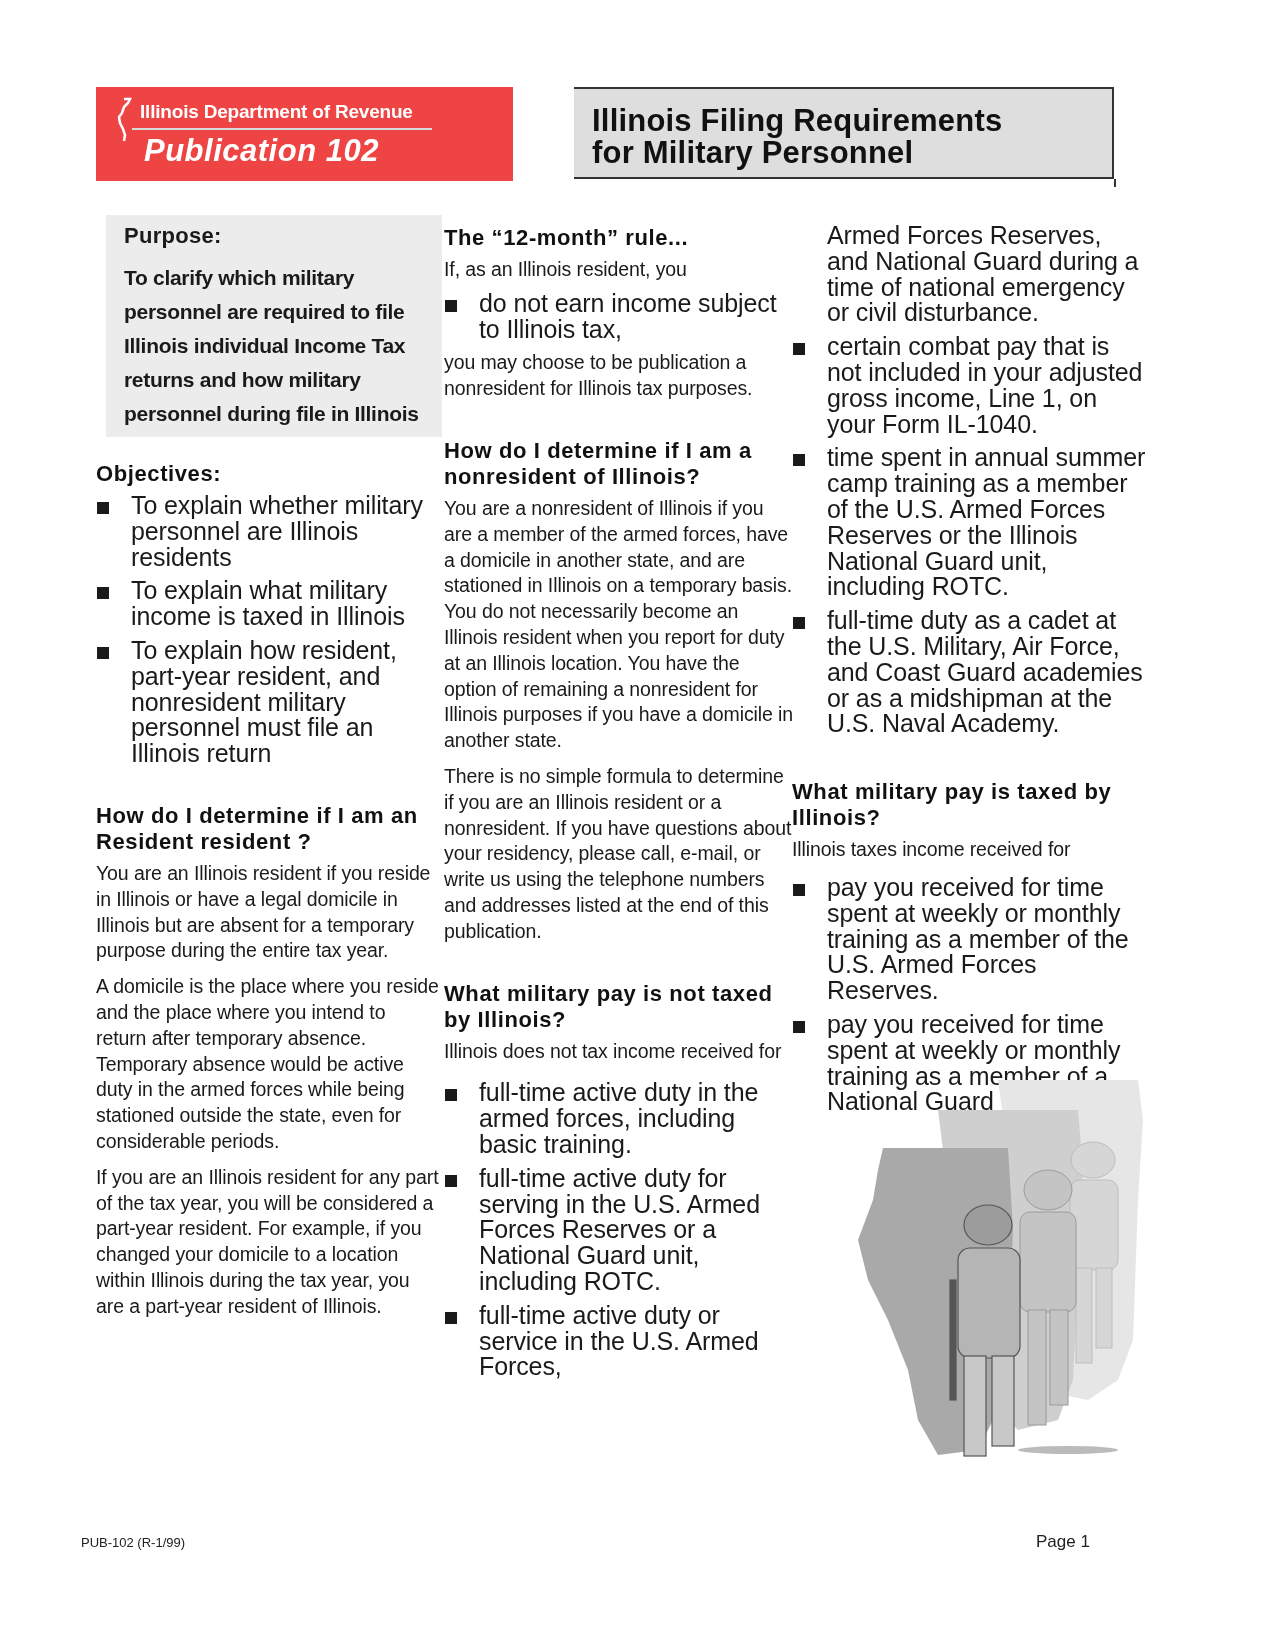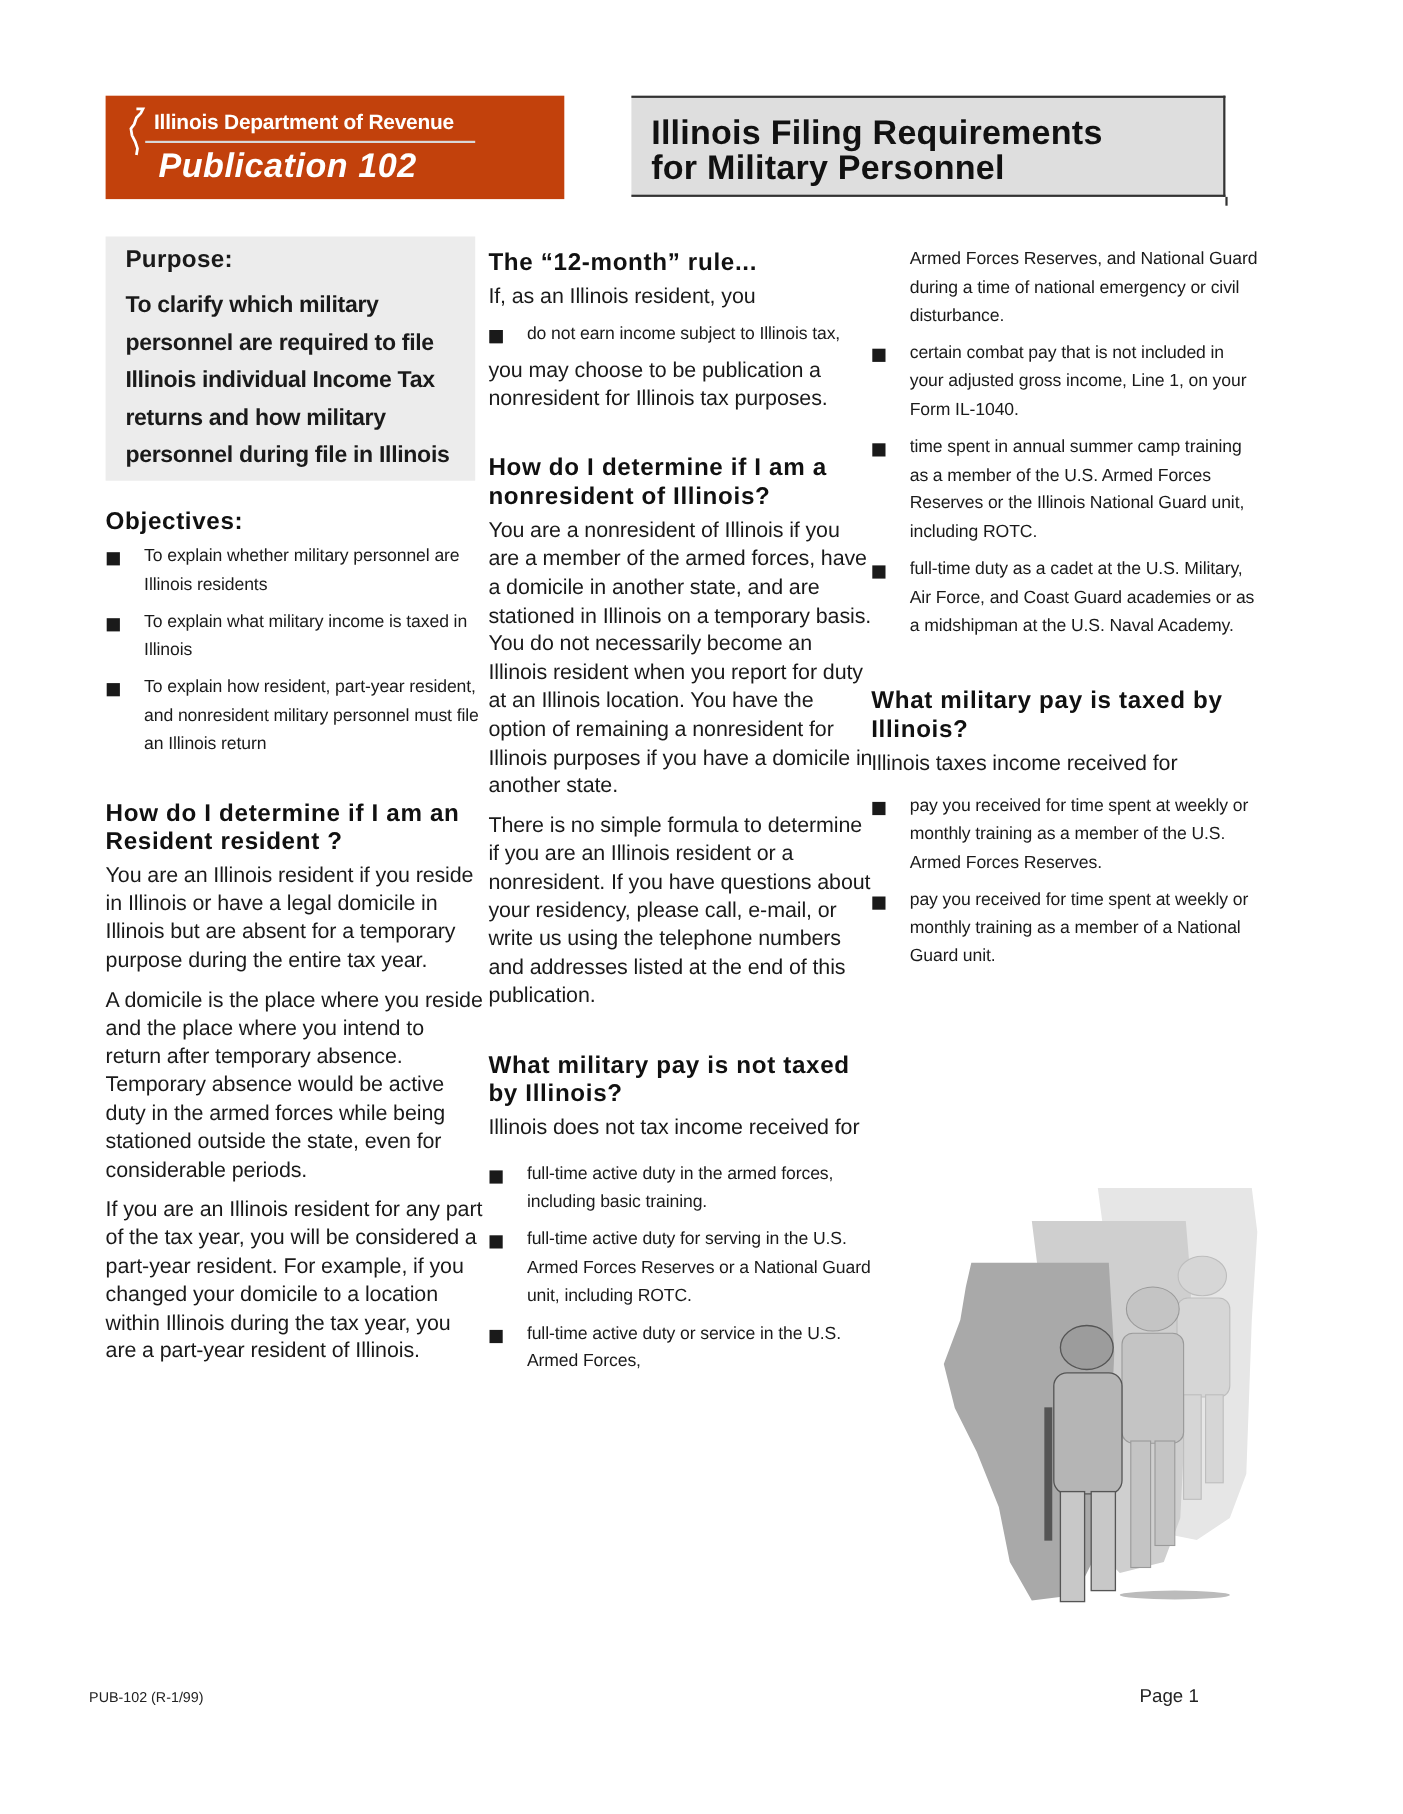--- a/index.html
+++ b/index.html
@@ -1,44 +1,44 @@
 <!DOCTYPE html>
 <html><head>
 <meta charset="utf-8">
 <style>
   html, body { margin: 0; padding: 0; background: #ffffff; }
   body { width: 1275px; height: 1649px; position: relative; overflow: hidden;
          font-family: "Liberation Sans", sans-serif; color: #1a1a1a; }
 
   
   .header { position: absolute; left: 96px; top: 87px; width: 1020px; height: 94px; }
-  .header-left { position: absolute; left: 0; top: 0; width: 417px; height: 94px; background: #c2410c; }
+  .header-left { position: absolute; left: 0; top: 0; width: 417px; height: 94px; background: #ef4444; }
   .header-right { position: absolute; left: 478px; top: 0; width: 540px; height: 92px;
                   background: #dedede; border-top: 2px solid #333; border-bottom: 2px solid #333; border-right: 2px solid #333; box-sizing: border-box; }
   .header-right-tail { position: absolute; right: 0; top: 92px; width: 2px; height: 8px; background: #333; }
   .logo-icon { position: absolute; left: 20px; top: 10px; width: 22px; height: 46px; }
   .dept { position: absolute; left: 44px; top: 14px; color: #fff; font-size: 19px; font-weight: bold; letter-spacing: -0.2px; }
   .dept-rule { position: absolute; left: 36px; top: 41px; width: 300px; height: 2px; background: #d8d8d8; }
   .pub { position: absolute; left: 48px; top: 46px; color: #fff; font-size: 31px; font-weight: bold; font-style: italic; letter-spacing: 0.5px; }
   .title { position: absolute; left: 18px; top: 16px; font-size: 31px; font-weight: bold; line-height: 32px; color: #111; letter-spacing: 0.2px; }
 
   
   .col { position: absolute; top: 215px; }
   .col1 { left: 96px; width: 345px; }
   .col2 { left: 444px; width: 350px; }
   .col3 { left: 792px; width: 355px; }
 
-  .purpose-box { background: #ececec; margin-left: 0; width: 318px; padding: 8px 0 6px 18px; box-sizing: content-box; }
+  .purpose-box { background: #ececec; margin-left: 10px; width: 318px; padding: 8px 0 6px 18px; box-sizing: content-box; }
   .purpose-title { font-size: 22px; font-weight: 900; margin: 0 0 12px 0; letter-spacing: 0.3px; }
   .purpose-text { font-size: 21px; font-weight: bold; line-height: 34px; letter-spacing: -0.3px; }
 
   h2 { font-size: 22px; font-weight: 900; line-height: 26px; margin: 0 0 6px 0; letter-spacing: 0.6px; color: #111; }
   p { font-size: 19.5px; line-height: 25.8px; margin: 0 0 10px 0; letter-spacing: -0.1px; }
   ul.bl { list-style: none; margin: 0 0 4px 0; padding: 0; }
-  ul.bl li { position: relative; padding-left: 35px; font-size: 16px; line-height: 25.8px; margin-bottom: 8px; letter-spacing: -0.1px; }
+  ul.bl li { position: relative; padding-left: 35px; font-size: 25px; line-height: 25.8px; margin-bottom: 8px; letter-spacing: -0.1px; }
   ul.bl li .sq { position: absolute; left: 1px; top: 9px; width: 12px; height: 12px; background: #1a1a1a; }
 
   .illustration { position: absolute; left: 838px; top: 1080px; width: 310px; height: 380px; }
 
   .footer-left { position: absolute; left: 81px; top: 1535px; font-size: 13px; color: #222; }
   .footer-right { position: absolute; left: 1036px; top: 1532px; font-size: 17px; color: #222; }
 </style>
 </head>
 <body>
 

